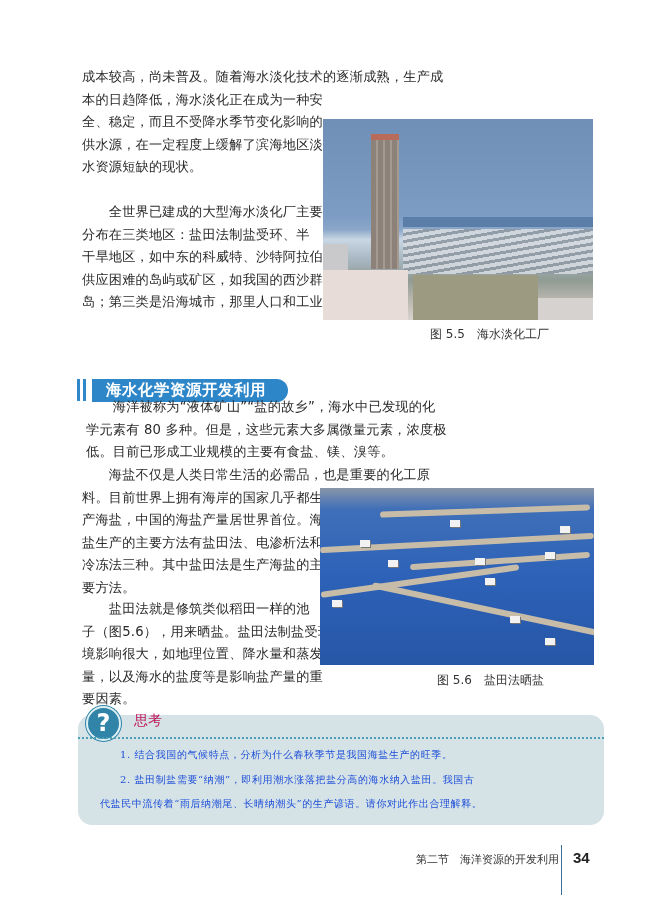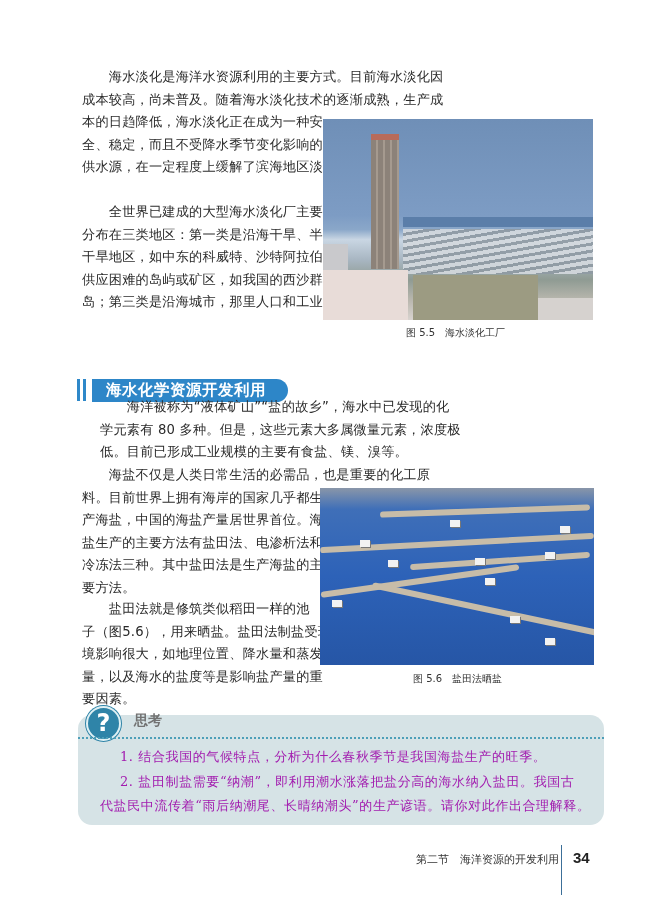--- a/index.html
+++ b/index.html
@@ -1,21 +1,21 @@
 <!DOCTYPE html>
 <html><head>
 <meta charset="utf-8">
 <style>
   html, body { margin:0; padding:0; background:#ffffff; }
   body { width:650px; height:919px; position:relative; overflow:hidden;
          font-family: "DejaVu Sans", "Liberation Sans", sans-serif; color:#2a2a2a; }
   .p { position:absolute; font-size:13.2px; line-height:22.5px; letter-spacing:0.2px; margin:0; }
   .para-line { display:block; white-space:nowrap; }
   .fig { position:absolute; overflow:hidden; }
-  .cap { position:absolute; font-size:10px; color:#333; white-space:nowrap; }
+  .cap { position:absolute; font-size:12px; color:#333; white-space:nowrap;margin-left:24px; }
 
   
   #fig55 { left:323px; top:119px; width:270px; height:201px;
     background: linear-gradient(180deg,#6f8fb7 0%,#7d9cc4 48%,#8aa7c9 55%,#c9d6e3 60%,#a8b6c2 70%,#8f9b93 80%,#b9b7ae 90%,#d9d4d0 100%); }
   #fig55 .tower { position:absolute; left:48px; top:15px; width:28px; height:135px;
     background: repeating-linear-gradient(90deg,#8c8279 0 5px,#a59a8f 5px 7px); }
   #fig55 .tower::after { content:""; position:absolute; left:0; right:0; top:0; height:6px; background:#b86b5a; }
   #fig55 .sea { position:absolute; left:80px; top:98px; right:0; height:10px; background:#5b7ea9; }
   #fig55 .plant { position:absolute; left:80px; top:110px; right:0; height:45px;
     background: repeating-linear-gradient(170deg,#d4d9de 0 4px,#8f9aa3 4px 7px); opacity:.9; }
@@ -36,42 +36,42 @@
   #sec-head .pill { height:23px; background:#2d86c8; color:#fff; font-weight:bold; font-size:15.5px;
     padding:0 22px 0 14px; border-radius:0 12px 12px 0; display:flex; align-items:center; margin-left:3px; letter-spacing:0.5px; }
 
   
   #think { position:absolute; left:78px; top:715px; width:526px; height:110px;
     background:#d6e3e6; border-radius:14px; }
   #think .dots { position:absolute; left:0; right:0; top:22px; border-top:2px dotted #4d9fb8; }
   #think .qicon { position:absolute; left:8px; top:-9px; width:31px; height:31px; border-radius:50%;
     background:#2f84a8; border:2px solid #dff0f4; box-shadow:0 0 0 1px #2f84a8;
     color:#fff; font-weight:bold; font-size:24px; line-height:31px; text-align:center; font-family:"DejaVu Sans", sans-serif; }
-  #think .title { position:absolute; left:56px; top:-3px; font-size:14px; font-weight:bold; color:#737373; }
-  #think .q { position:absolute; font-size:13px; color:#a21caf; white-space:nowrap; font-family:"DejaVu Serif", serif; letter-spacing:0.6px; }
+  #think .title { position:absolute; left:56px; top:-3px; font-size:14px; font-weight:normal; color:#be185d; }
+  #think .q { position:absolute; font-size:10px; color:#1d4ed8; white-space:nowrap; font-family:"DejaVu Serif", serif; letter-spacing:0.6px; }
 
   
   #footer-text { position:absolute; left:416px; top:852px; font-size:11px; color:#333; white-space:nowrap; }
   #footer-div { position:absolute; left:561px; top:845px; width:1px; height:50px; background:#3c6f98; }
   #page-num { position:absolute; left:573px; top:849px; font-size:15px; font-weight:bold; color:#222; font-family:"Liberation Sans", sans-serif; }
 </style>
 </head>
 <body>
 
 <div class="p" style="left:82px; top:66px;">
-  <span class="para-line">　　海水淡化是海洋水资源利用的主要方式。目前海水淡化因</span>
   <span class="para-line">成本较高，尚未普及。随着海水淡化技术的逐渐成熟，生产成</span>
   <span class="para-line">本的日趋降低，海水淡化正在成为一种安</span>
   <span class="para-line">全、稳定，而且不受降水季节变化影响的</span>
   <span class="para-line">供水源，在一定程度上缓解了滨海地区淡</span>
+  <span class="para-line">水资源短缺的现状。</span>
 </div>
 
 <div class="p" style="left:82px; top:201px;">
   <span class="para-line">　　全世界已建成的大型海水淡化厂主要</span>
-  <span class="para-line">分布在三类地区：第一类是沿海干旱、半</span>
+  <span class="para-line">分布在三类地区：盐田法制盐受环、半</span>
   <span class="para-line">干旱地区，如中东的科威特、沙特阿拉伯</span>
   <span class="para-line">供应困难的岛屿或矿区，如我国的西沙群</span>
   <span class="para-line">岛；第三类是沿海城市，那里人口和工业</span>
 </div>
 
 <div class="fig" id="fig55">
   <div class="sea"></div>
   <div class="plant"></div>
   <div class="green"></div>
   <div class="bld2"></div>
@@ -80,21 +80,21 @@
   <div class="tower"></div>
 </div>
 <div class="cap" style="left:406px; top:326px;">图 5.5　海水淡化工厂</div>
 
 <div id="sec-head">
   <div class="bar"></div>
   <div class="bar"></div>
   <div class="pill">海水化学资源开发利用</div>
 </div>
 
-<div class="p" style="left:100px; top:396px;">
+<div class="p" style="left:86px; top:396px;">
   <span class="para-line">　　海洋被称为“液体矿山”“盐的故乡”，海水中已发现的化</span>
   <span class="para-line">学元素有 80 多种。但是，这些元素大多属微量元素，浓度极</span>
   <span class="para-line">低。目前已形成工业规模的主要有食盐、镁、溴等。</span>
 </div>
 
 <div class="p" style="left:82px; top:464px;">
   <span class="para-line">　　海盐不仅是人类日常生活的必需品，也是重要的化工原</span>
   <span class="para-line">料。目前世界上拥有海岸的国家几乎都生</span>
   <span class="para-line">产海盐，中国的海盐产量居世界首位。海</span>
   <span class="para-line">盐生产的主要方法有盐田法、电渗析法和</span>

